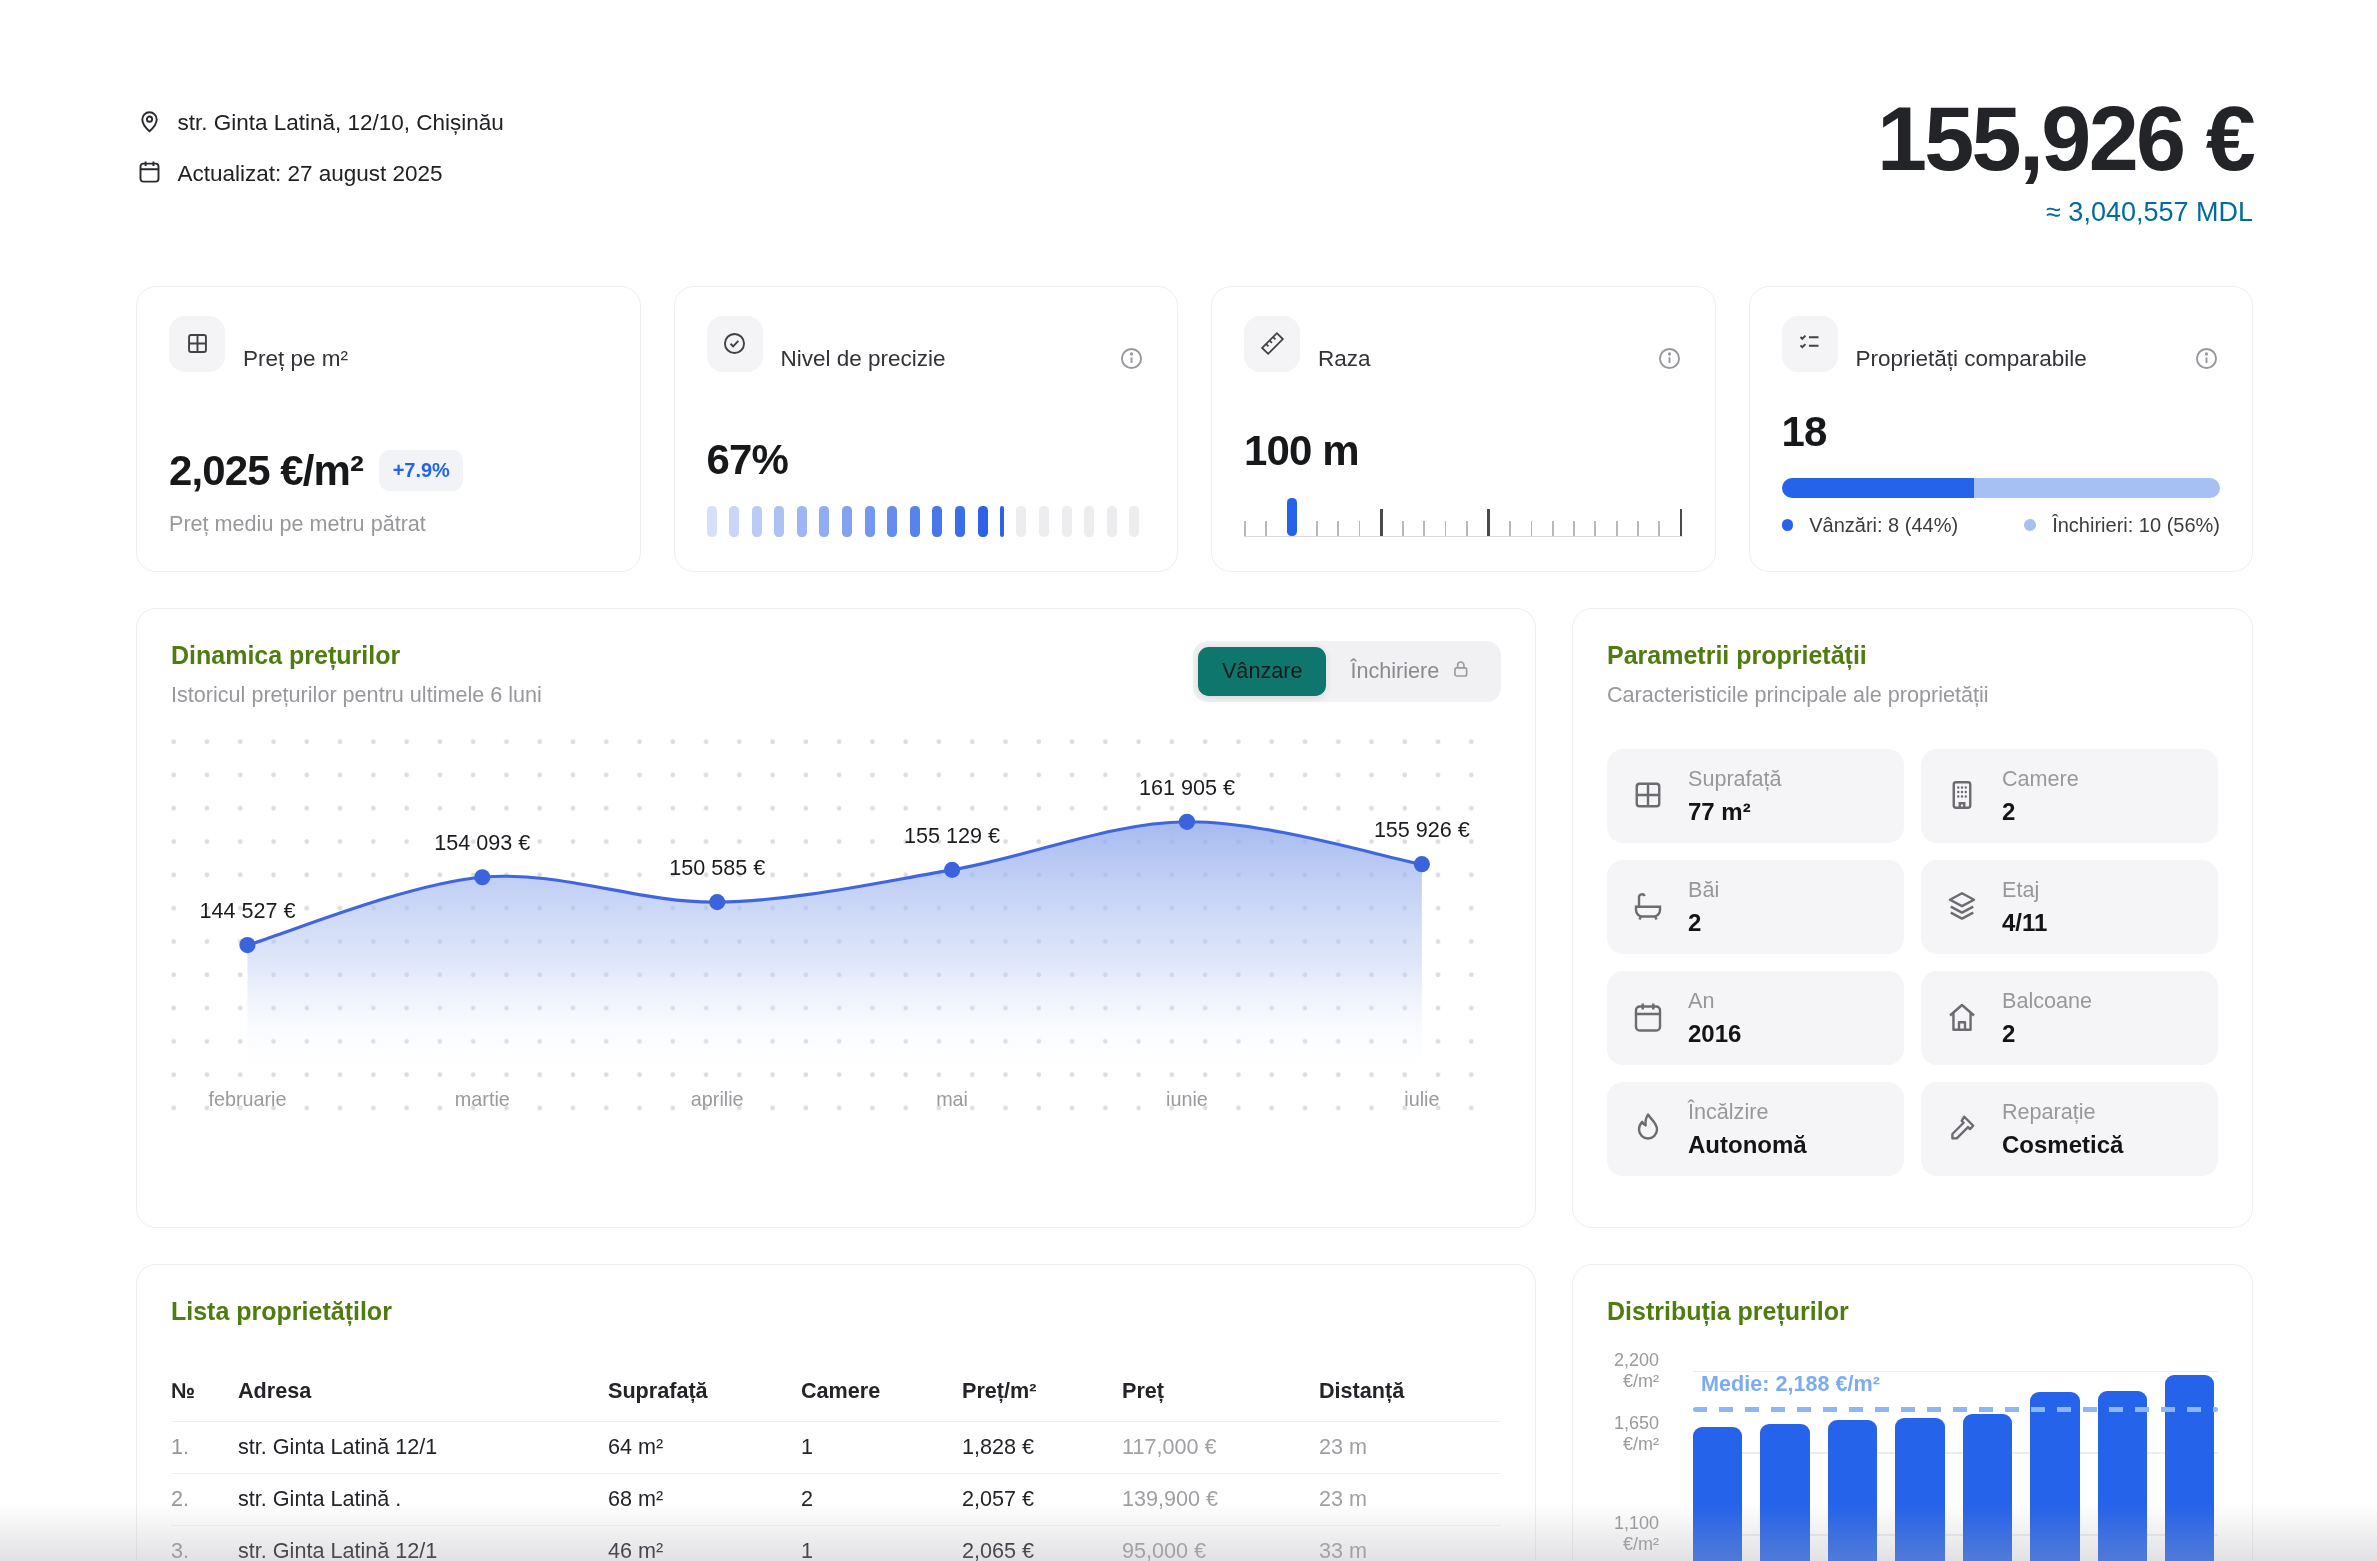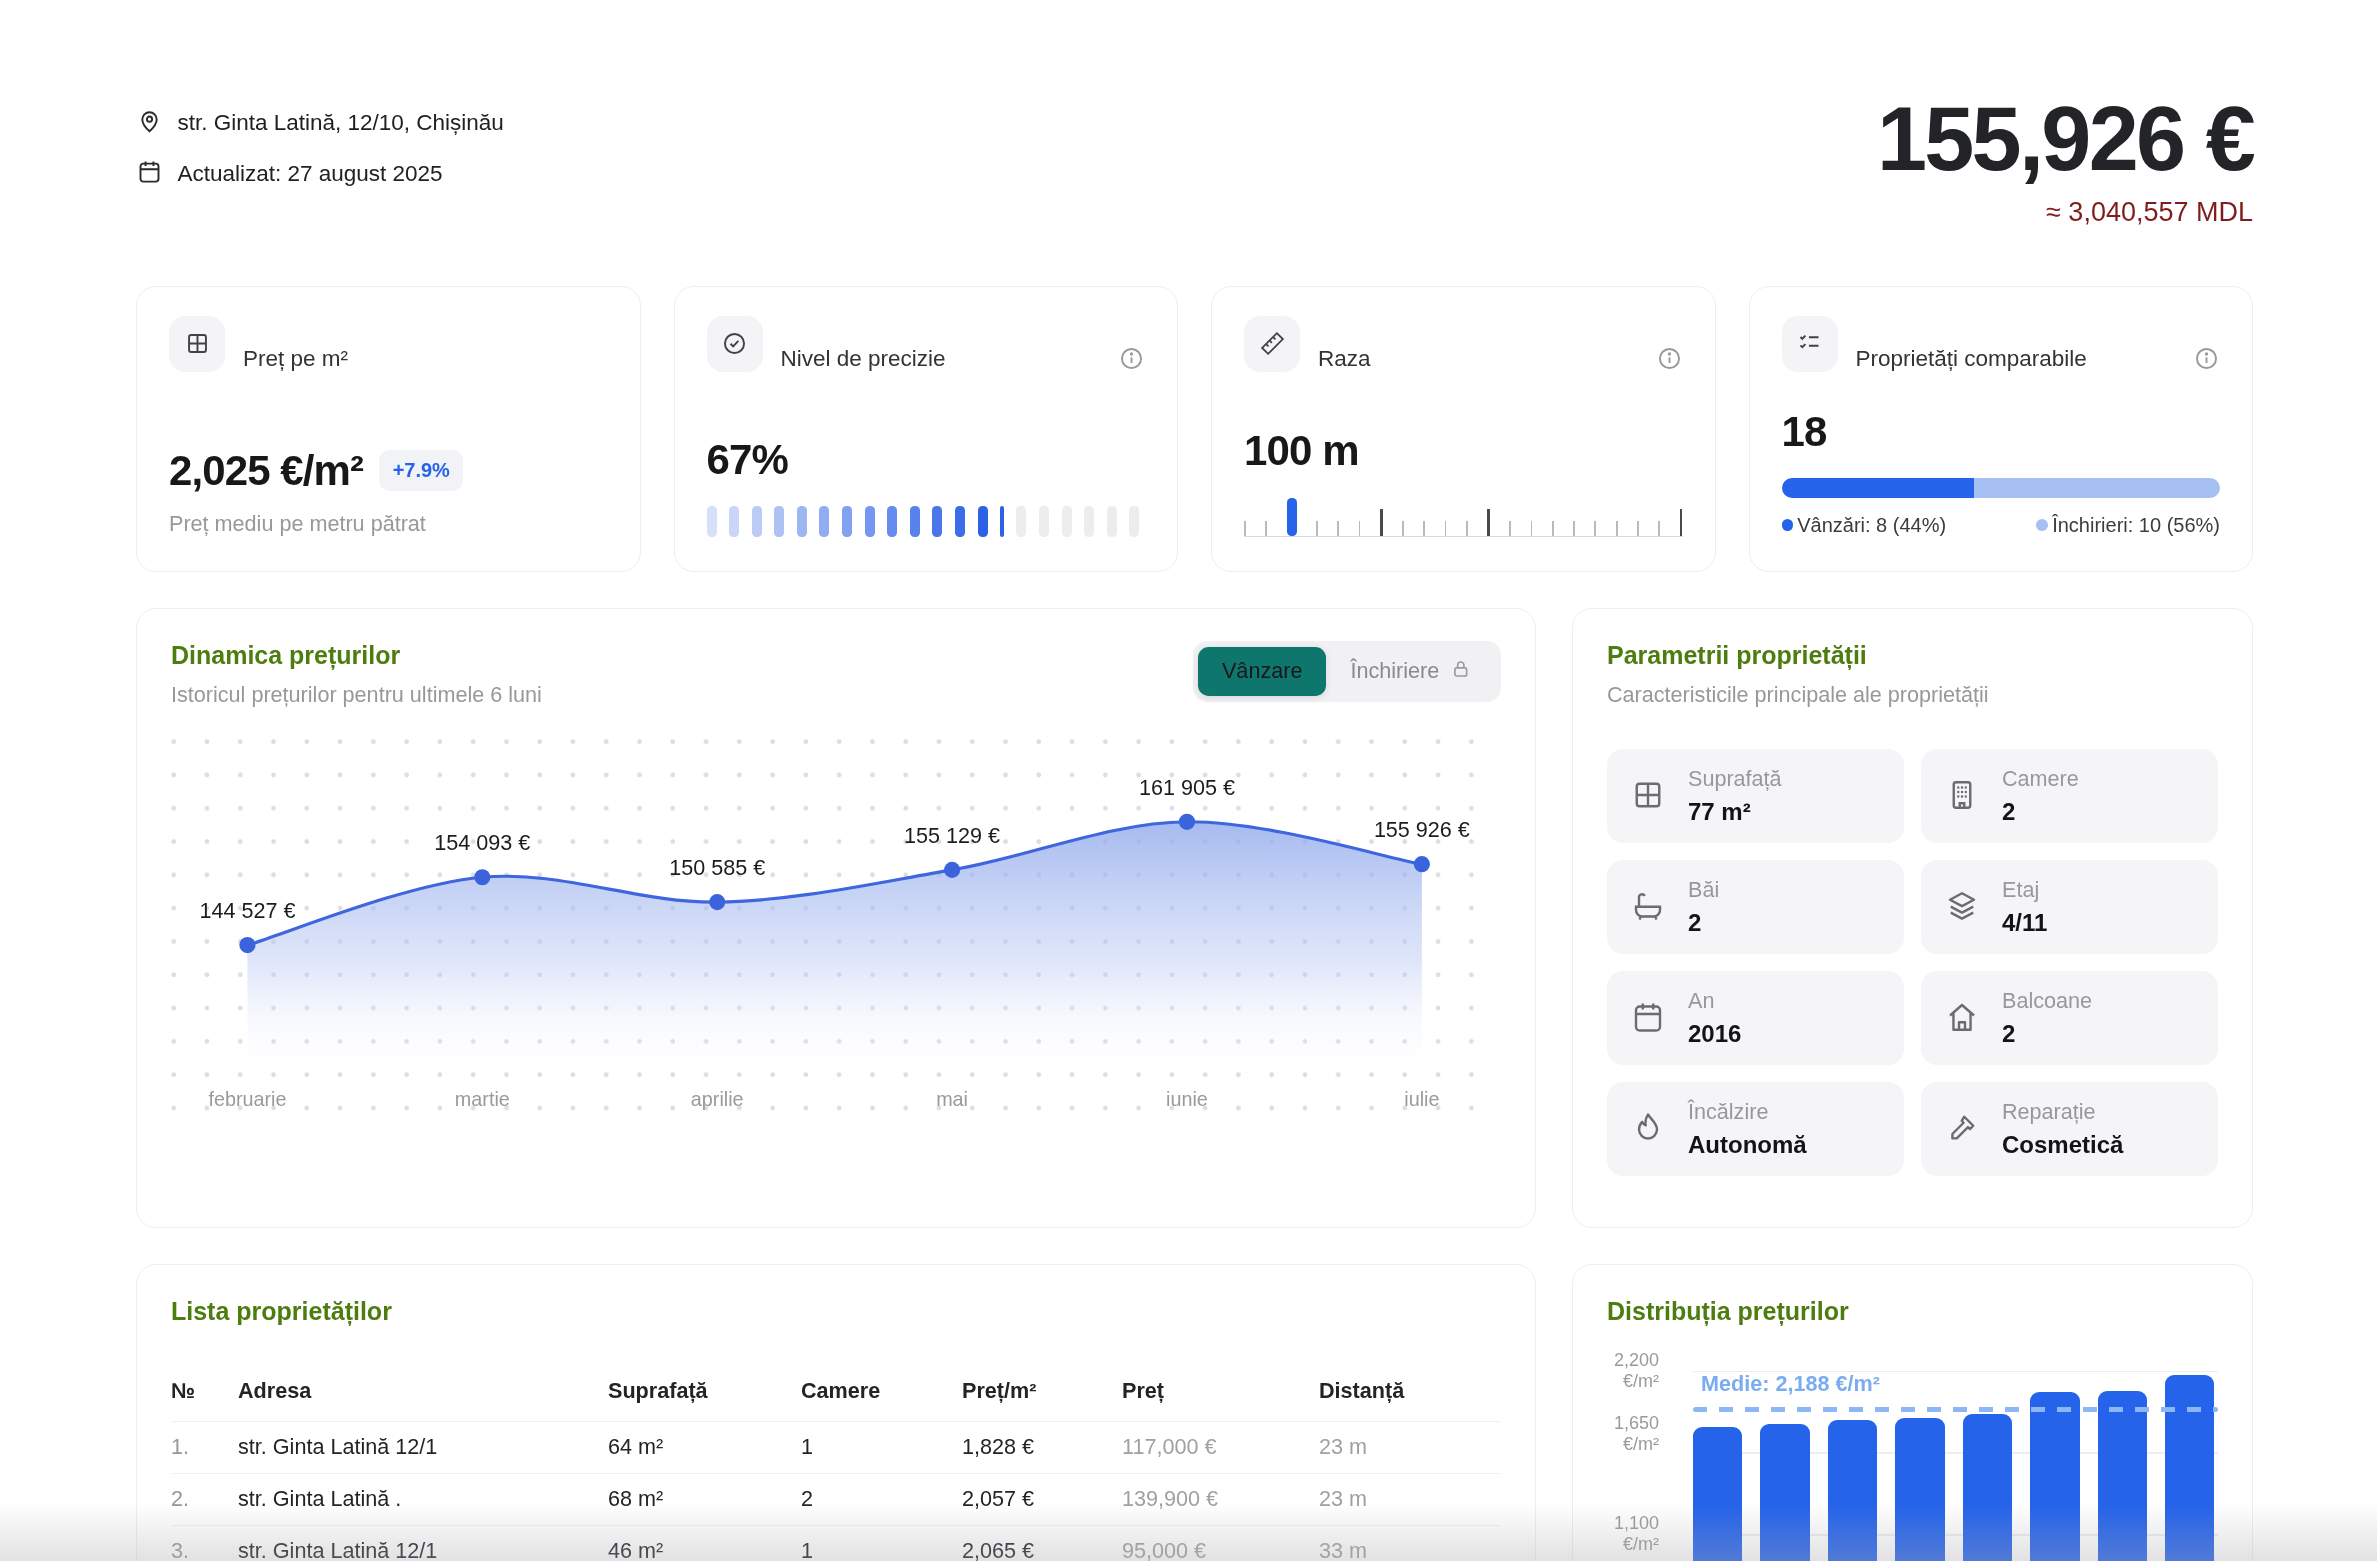--- a/index.html
+++ b/index.html
@@ -11,21 +11,21 @@
   }
   .page { padding:94px 124px 0 136px; position:relative; }
 
   
   .header { display:flex; justify-content:space-between; align-items:flex-start; }
   .addr-block { display:flex; flex-direction:column; gap:18px; padding-top:12.6px; }
   .addr-row { display:flex; align-items:center; gap:14.4px; font-size:22.5px; color:#202124; }
   .addr-row svg { width:27px; height:27px; stroke:#2a2a2e; }
   .price-block { text-align:right; }
   .price-eur { font-size:90px; font-weight:700; letter-spacing:-2.7px; color:#232428; line-height:1; }
-  .price-mdl { font-size:27px; color:#7f1d1d; margin-top:12.6px; }
+  .price-mdl { font-size:27px; color:#0369a1; margin-top:12.6px; }
 
   
   .stats { margin-top:58px; display:grid; grid-template-columns:repeat(4,1fr); gap:33px; }
   .card {
     height:286px; background:#fff; border:1.8px solid #eeeef0; border-radius:20px;
     padding:29px 32px 34px 32px; display:flex; flex-direction:column;
   }
   .card-head { display:flex; align-items:flex-end; gap:18px; }
   .chip { width:56px; height:56px; border-radius:16px; background:#f4f4f6; display:flex; align-items:center; justify-content:center; flex:none; }
   .chip svg { width:27px; height:27px; stroke:#424246; }
@@ -42,21 +42,21 @@
 
   .ruler { margin-top:12.6px; height:49px; display:flex; justify-content:space-between; align-items:flex-end; border-bottom:1.8px solid #d9d9dd; padding-bottom:0; }
   .tick { width:1.8px; height:14.4px; background:#b9b9bd; flex:none; }
   .tick.major { width:2.7px; height:27px; background:#4a4a4e; }
   .tick.marker { width:10px; height:38px; background:#2563eb; border-radius:4.5px; }
 
   .comp-bar { margin-top:21.6px; height:20px; border-radius:10px; overflow:hidden; display:flex; }
   .comp-sales { background:#2563eb; }
   .comp-rent { flex:1; background:#a6c0f4; }
   .comp-legend { margin-top:16px; display:flex; justify-content:space-between; align-items:center; }
-  .leg-item { display:flex; align-items:center; gap:4px; font-size:20px; color:#3c3c40; }
+  .leg-item { display:flex; align-items:center; gap:16px; font-size:20px; color:#3c3c40; }
   .leg-dot { width:11.7px; height:11.7px; border-radius:50%; flex:none; }
 
   
   .main { display:grid; grid-template-columns:1400px 1fr; gap:36px; margin-top:36px; }
   .panel { background:#fff; border:1.8px solid #eeeef0; border-radius:20px; padding:32px 34px; }
   .panel-title { font-size:25px; font-weight:700; color:#4d7c0f; }
   .panel-sub { font-size:21.6px; color:#98989c; margin-top:12.6px; }
   .chart-card { height:620px; }
   .params-card { height:620px; }
   .chart-head { display:flex; justify-content:space-between; align-items:flex-start; }

